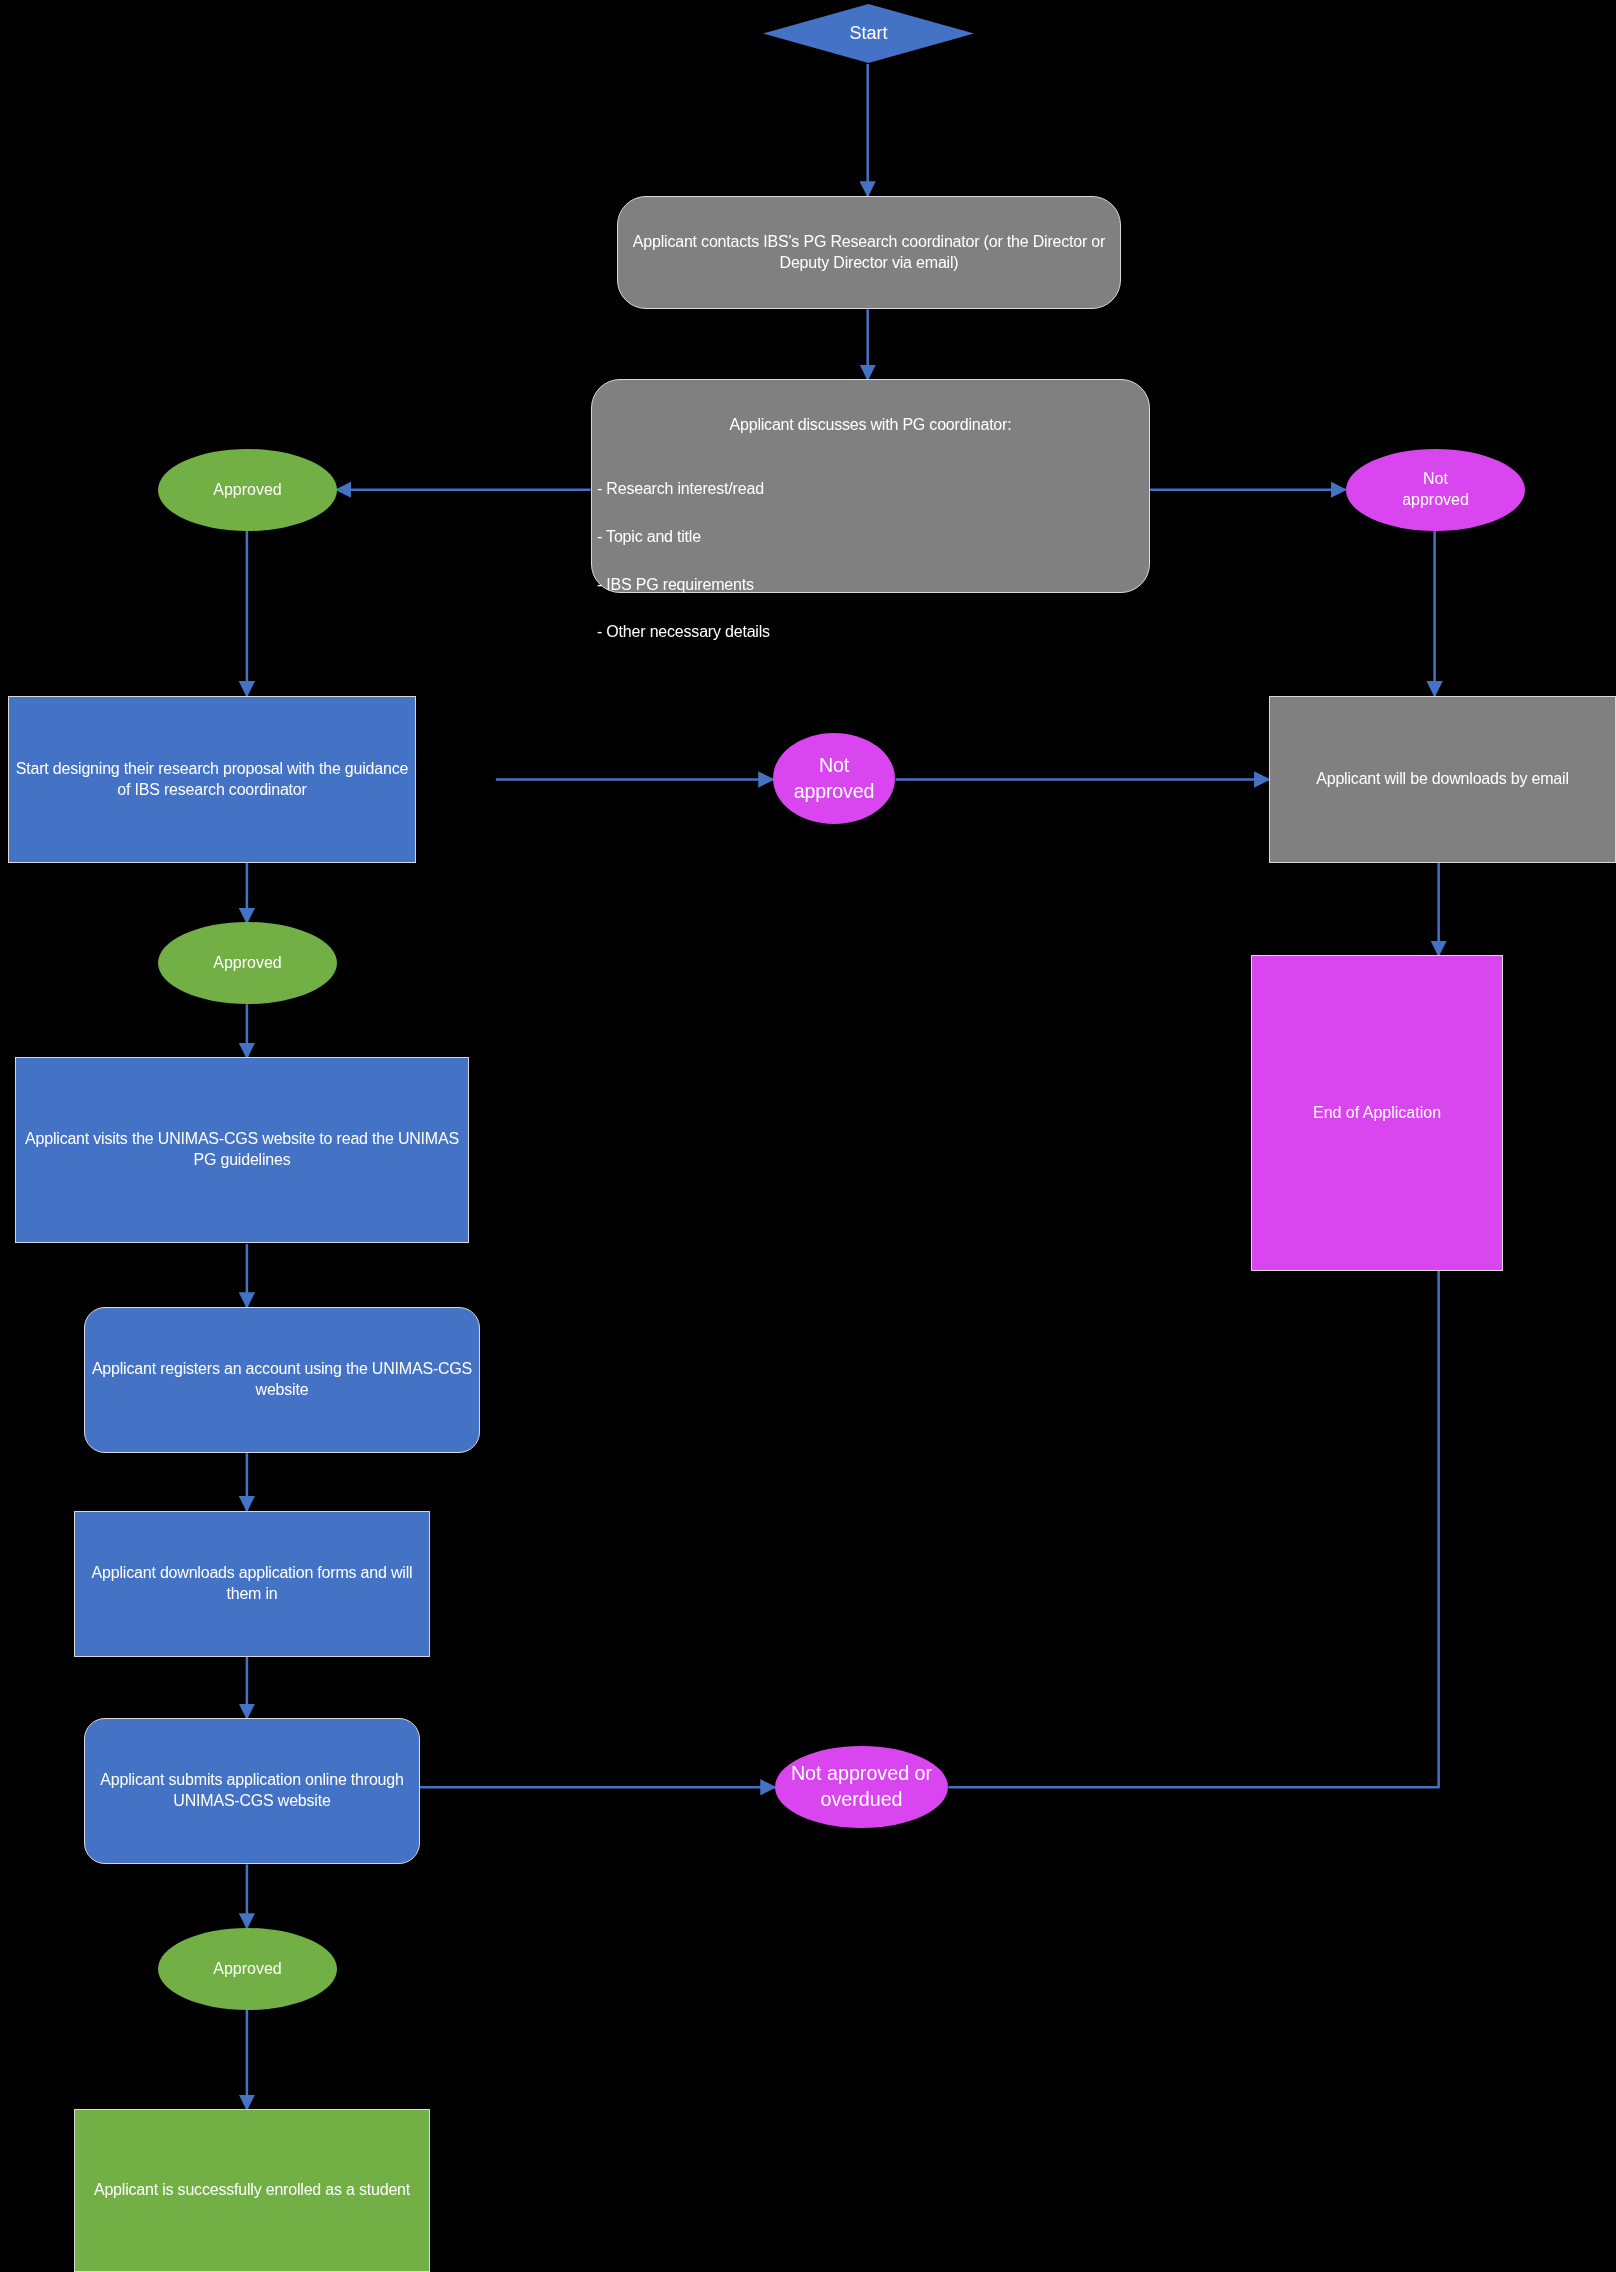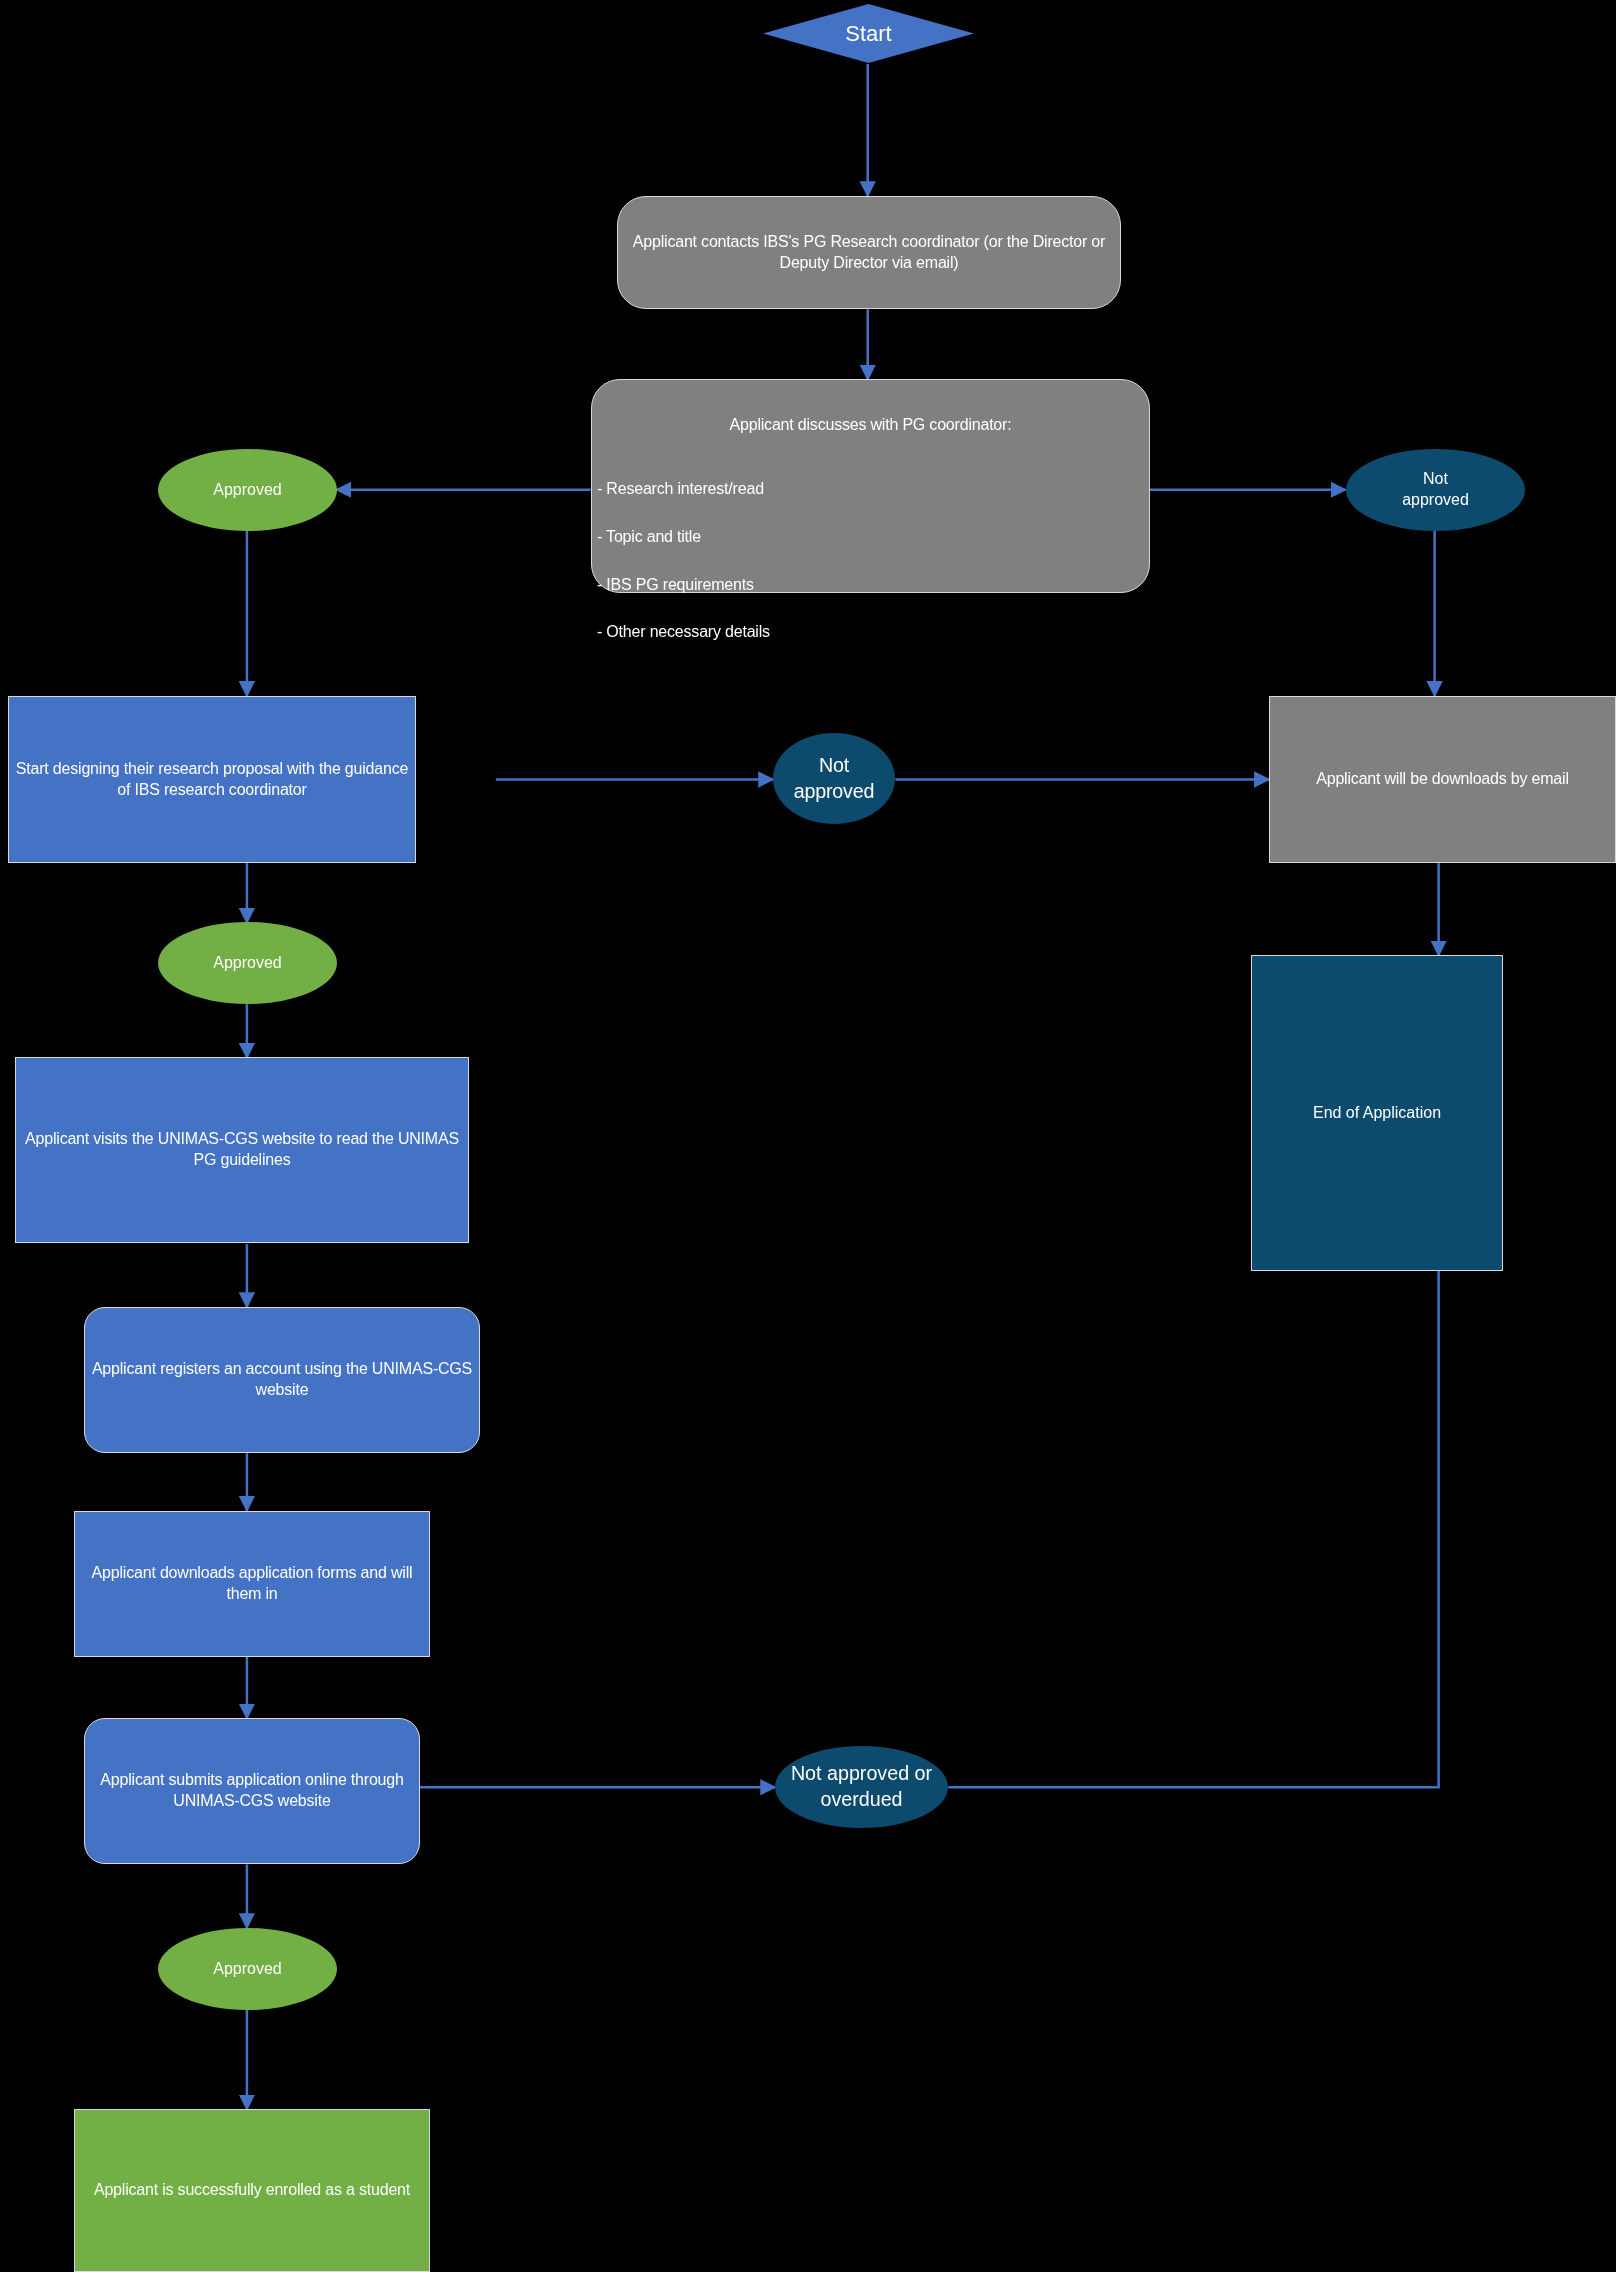--- a/index.html
+++ b/index.html
@@ -66,24 +66,24 @@
     height: 100%;
     display: flex;
     align-items: center;
     justify-content: center;
     color: #FFFFFF;
   }
   
   .c-blue   { background: #4472C4; }
   .c-gray   { background: #808080; }
   .c-green  { background: #72AF45; }
-  .c-orange { background: #0c4a6e; }
+  .c-orange { background: #d946ef; }
 
   
-  .fs-lg  { font-size: 22px; }
+  .fs-lg  { font-size: 18px; }
   .fs-md  { font-size: 16px; }
   .fs-sm  { font-size: 19.7px; }
   .narrow { font-stretch: condensed; letter-spacing: -0.2px; }
   .bullets {
     text-align: left;
     padding-left: 9px;
   }
   .bullets .hd { display: block; text-align: center; margin-bottom: 20px; }
   .bullets .li { display: block; margin: 3px 0; }
 </style>

